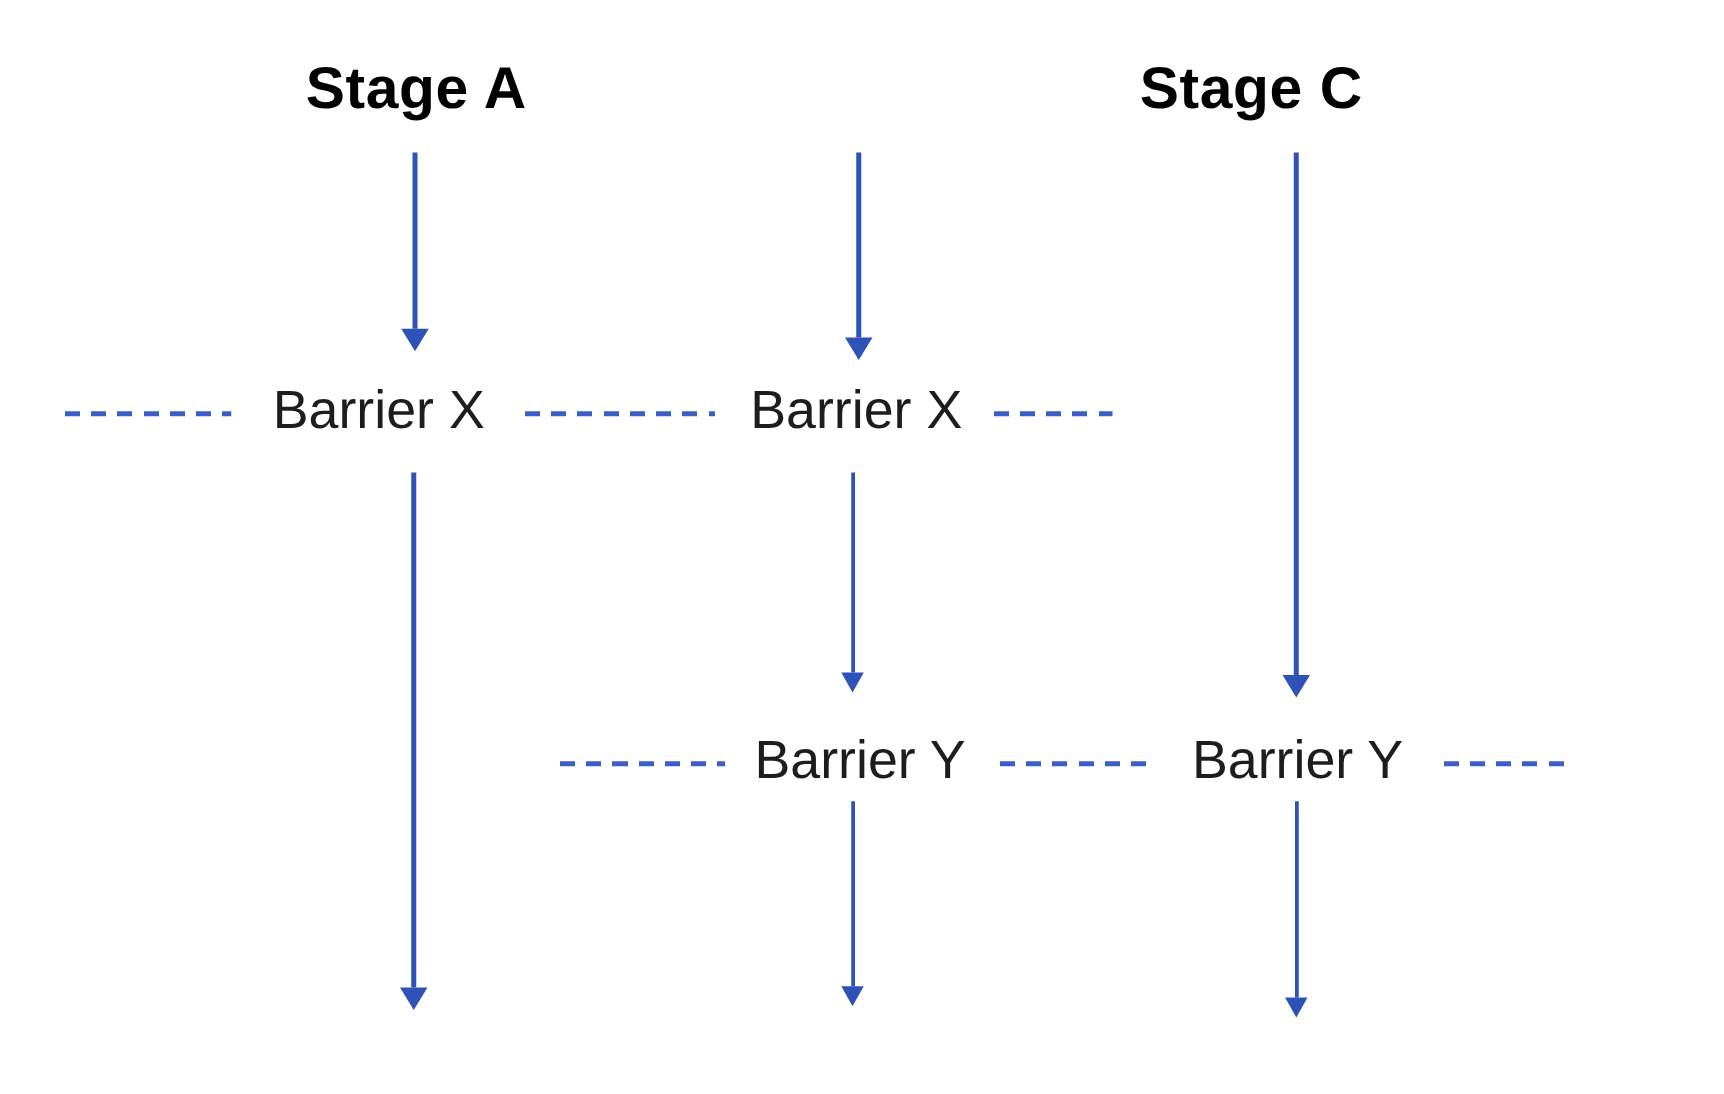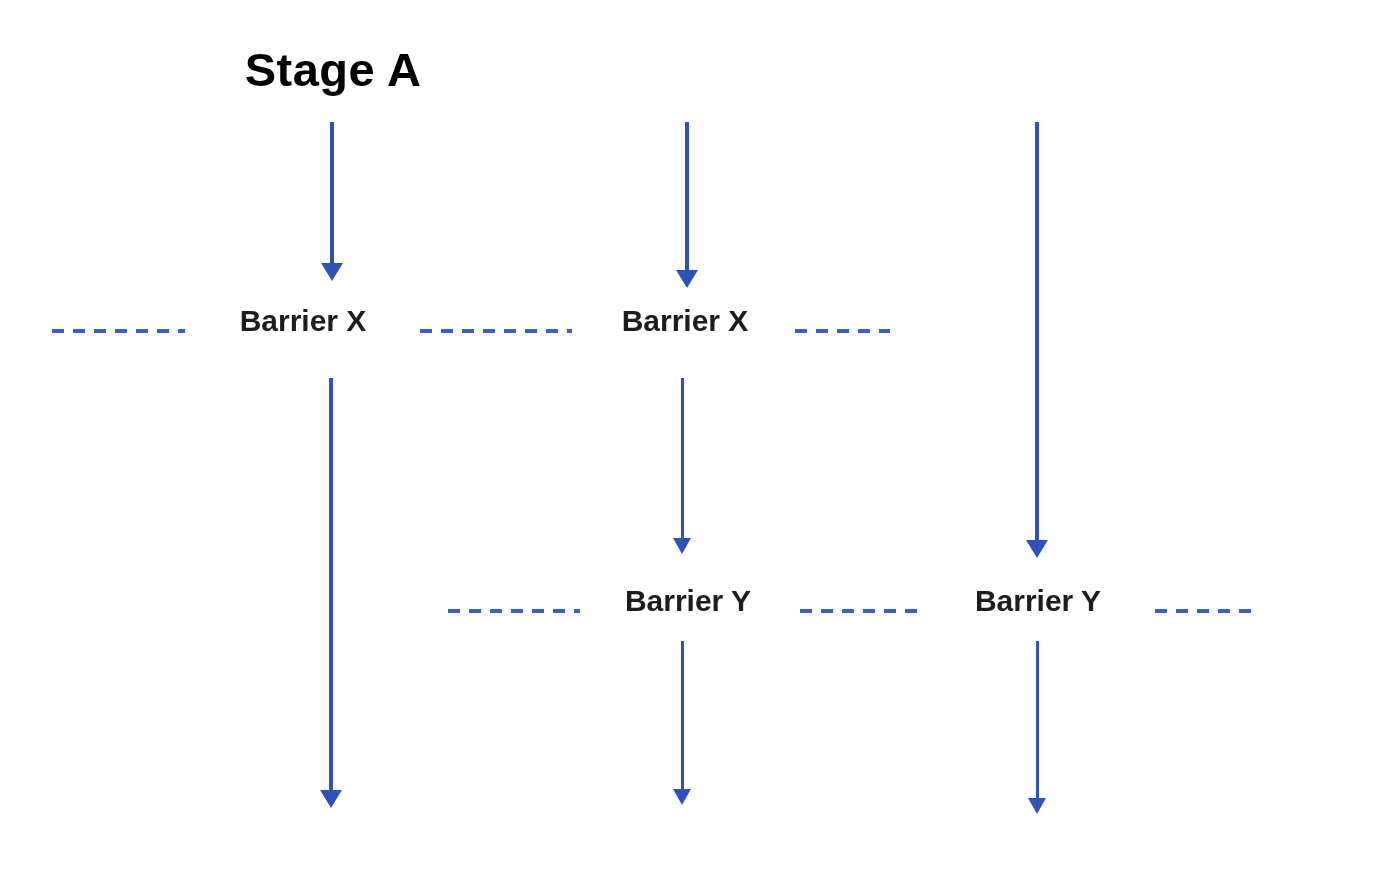--- a/index.html
+++ b/index.html
@@ -22,22 +22,22 @@
     transform:translateX(-50%);
     font-size:47px;
     font-weight:bold;
     color:var(--heading-color);
     white-space:nowrap;
     letter-spacing:0.5px;
   }
   .barrier-label{
     position:absolute;
     transform:translateX(-50%);
-    font-size:30px;
-    font-weight:700;
+    font-size:43px;
+    font-weight:400;
     color:var(--barrier-color);
     white-space:nowrap;
   }
   .arrow{
     position:absolute;
     width:22px;
     transform:translateX(-50%);
     display:flex;
     flex-direction:column;
     align-items:center;
@@ -66,20 +66,21 @@
       var(--dash-color) 0 12px,
       transparent 12px 21px);
   }
 </style>
 </head>
 <body>
 
 <div class="canvas">
 
   <div class="stage-label" style="left:333px;top:42px">Stage A</div>
+  <div class="stage-label" style="left:1001px;top:42px">Stage C</div>
 
   <div class="arrow" style="left:332px;top:122px;height:159px">
     <div class="shaft"></div>
     <div class="head"></div>
   </div>
   <div class="arrow" style="left:331px;top:378px;height:430px">
     <div class="shaft"></div>
     <div class="head"></div>
   </div>
 

